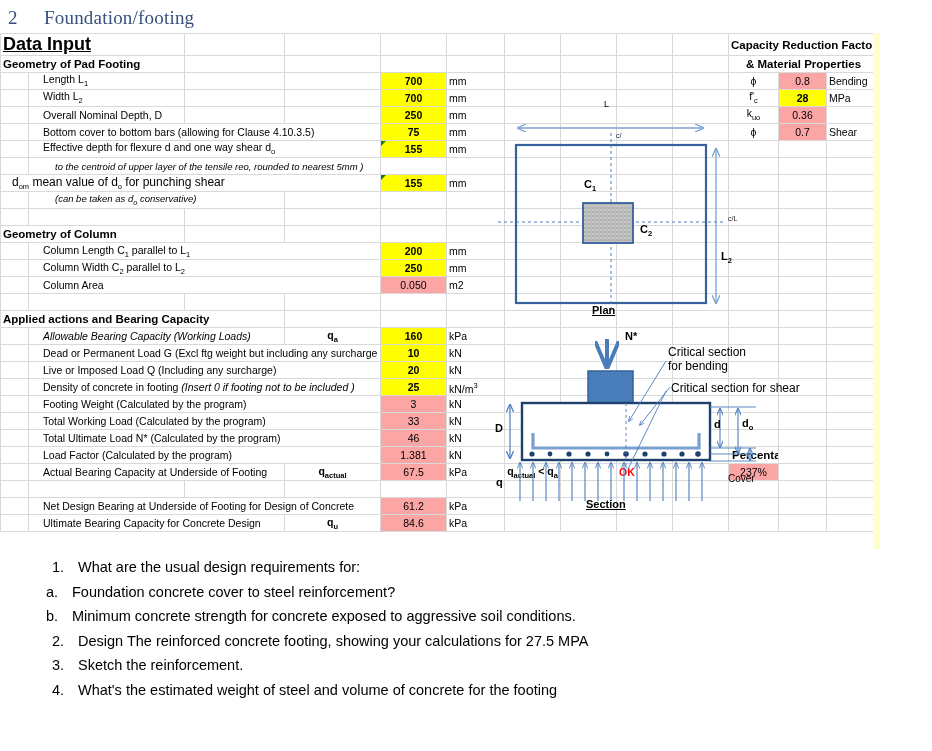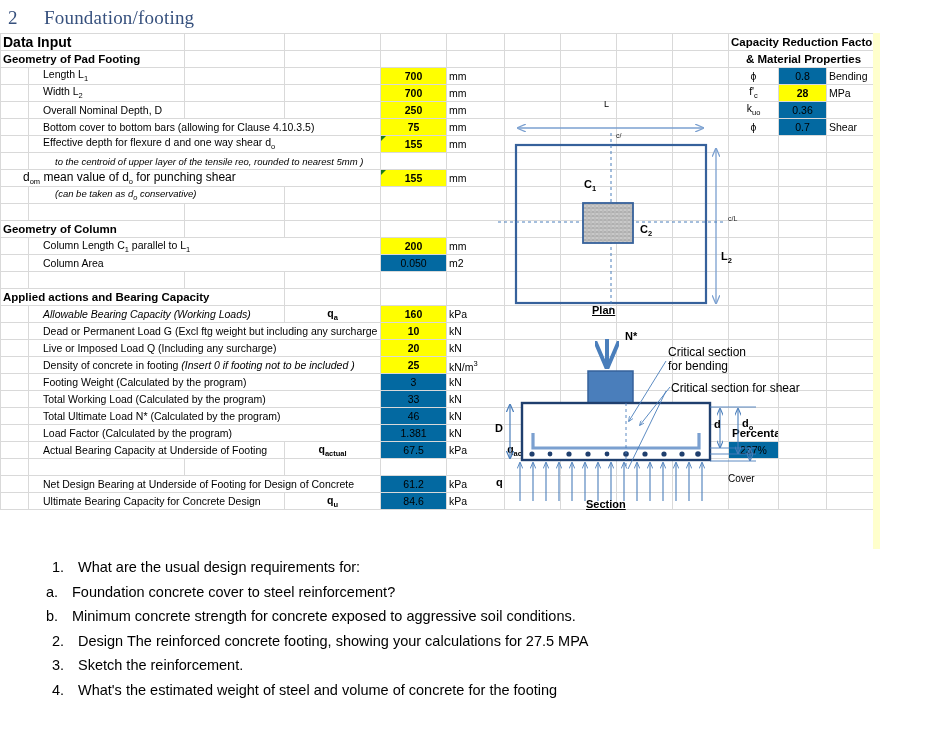--- a/index.html
+++ b/index.html
@@ -25,28 +25,28 @@
     font-size:10.5px;color:#000;
   }
   table.grid td{
     border:1px solid #d9d9d9;
     height:16px;padding:0 2px;
     vertical-align:middle;overflow:hidden;white-space:nowrap;
   }
   .c-val{text-align:center;}
   .c-unit{text-align:left;padding-left:5px;}
   .yellow{background:#ffff00;font-weight:bold;}
-  .green{background:#0369a1;}
+  .green{background:#fca5a5;}
   .bold{font-weight:bold;}
   .ital{font-style:italic;}
   .u{text-decoration:underline;border-radius:6px;}
   .ctr{text-align:center;}
   .big{font-size:12px;}
   .hdr{font-weight:bold;font-size:11.5px;}
-  .title-ul{font-weight:bold;font-size:14px;}
+  .title-ul{font-weight:bold;font-size:18px;text-decoration:underline;}
   .ok{color:#ff0000;font-weight:bold;text-align:left;}
   .indent1{padding-left:14px !important;}
   .indent2{padding-left:26px !important;}
   .small-it{font-style:italic;font-size:9.5px;}
   sub{font-size:7.5px;}
   sup{font-size:7.5px;}
   .corner{position:relative;}
   .corner:before{
     content:"";position:absolute;left:0;top:0;
     border-top:5px solid #1a7a1a;border-right:5px solid transparent;
@@ -219,21 +219,21 @@
       <td></td>
           <td></td>
       <td></td>
           <td></td>
       <td></td>
           <td></td>
           <td></td>
     </tr>
 
     <tr>
-      <td colspan="4" class="big" style="padding-left:22px">d<sub>om</sub> mean value of d<sub>o</sub> for punching shear</td>
+      <td colspan="4" class="big" style="padding-left:11px">d<sub>om</sub> mean value of d<sub>o</sub> for punching shear</td>
       <td class="c-val yellow corner">155</td>
       <td class="c-unit">mm</td>
       <td></td>
           <td></td>
       <td></td>
           <td></td>
       <td></td>
           <td></td>
           <td></td>
     </tr>
@@ -291,20 +291,33 @@
       <td class="c-unit">mm</td>
       <td></td>
           <td></td>
       <td></td>
           <td></td>
       <td></td>
           <td></td>
           <td></td>
     </tr>
 
+    <tr>
+      <td></td>
+      <td colspan="3" class="indent1">Column Width   C<sub>2</sub> parallel to L<sub>2</sub></td>
+      <td class="c-val yellow">250</td>
+      <td class="c-unit">mm</td>
+      <td></td>
+          <td></td>
+      <td></td>
+          <td></td>
+      <td></td>
+          <td></td>
+          <td></td>
+    </tr>
 
     <tr>
       <td></td>
       <td colspan="3" class="indent1">Column Area</td>
       <td class="c-val green">0.050</td>
       <td class="c-unit">m2</td>
       <td></td>
           <td></td>
       <td></td>
           <td></td>

